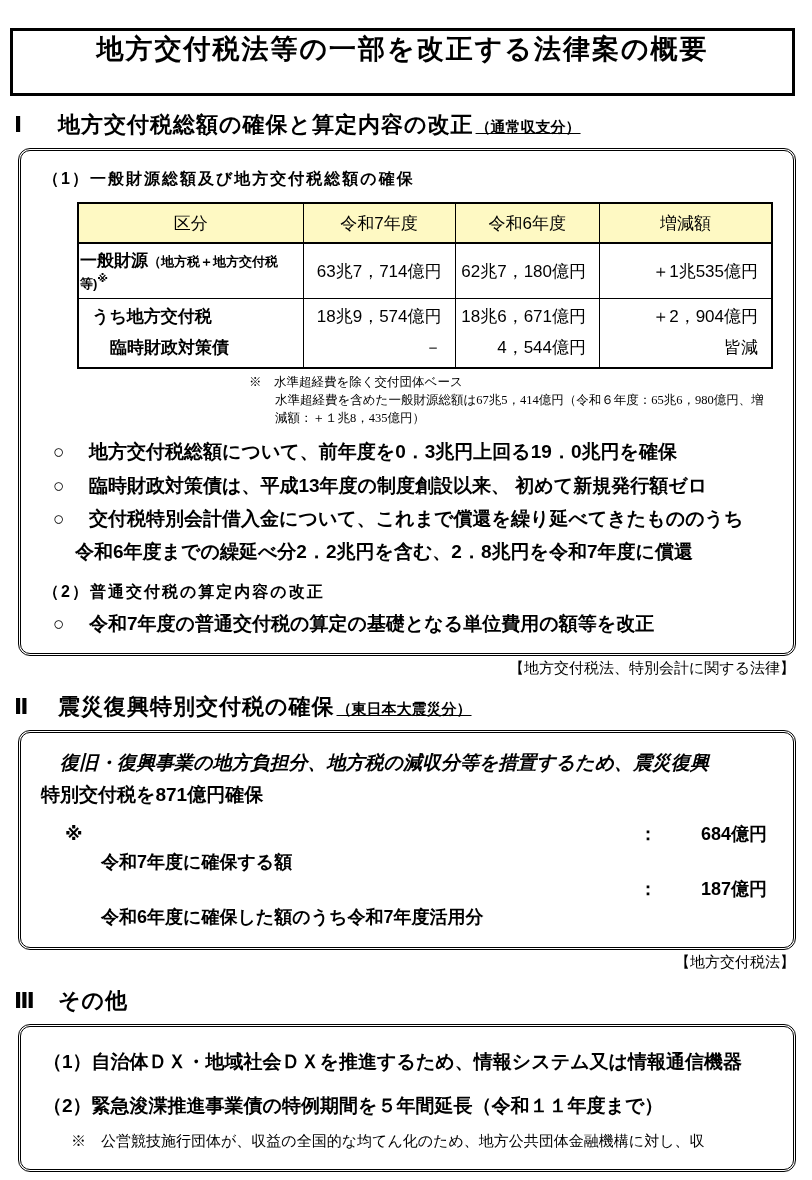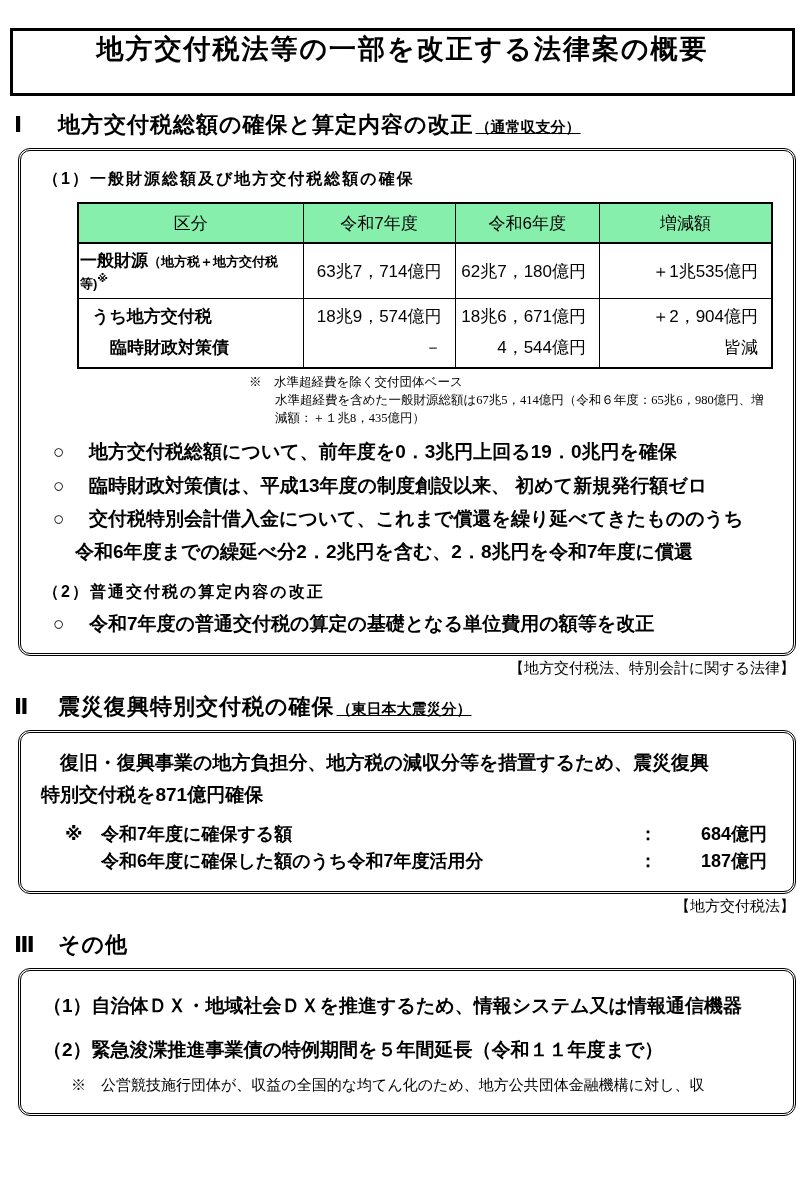--- a/index.html
+++ b/index.html
@@ -59,21 +59,21 @@
   table.summary-table {
     border-collapse: collapse;
     margin: 12px 0 4px 36px;
     table-layout: fixed;
   }
   table.summary-table th, table.summary-table td {
     border: 1px solid #000;
   }
   table.summary-table { border: 2px solid #000; }
   table.summary-table th {
-    background: #86efac;
+    background: #fef9c3;
     font-size: 17px;
     font-weight: normal;
     height: 36px;
     text-align: center;
     border-bottom: 2px solid #000;
   }
   td.c-label { }
   td.c-val { text-align: right; padding-right: 13px; font-size: 17px; }
   tr.row1 td { height: 52px; }
   tr.row2 td { height: 66px; border-top: 1px dotted #555; vertical-align: middle; }
@@ -114,25 +114,25 @@
   
   .law-label {
     font-family: "Liberation Serif", "DejaVu Serif", serif;
     font-size: 15px;
     text-align: right;
     margin: 3px 17px 0 0;
   }
 
   
   .b2-par { font-size: 19px; font-weight: bold; line-height: 1.7; }
-  .b2-par .ind { text-indent: 1em; }
+  .b2-par .ind { text-indent: 1em; font-style: italic; }
   .b2-notes { margin: 10px 0 4px 24px; }
   .note-row { display: flex; font-size: 18px; font-weight: bold; line-height: 1.5; }
   .note-prefix { width: 36px; }
-  .note-label { width: 536px; }
+  .note-label { width: 536px; margin-top: 28px; }
   .note-colon { width: 22px; text-align: center; }
   .note-value { width: 108px; text-align: right; }
 
   
   .b3-item { font-size: 19px; font-weight: bold; line-height: 1.55; margin: 6px 0 14px 2px; }
   .b3-line2 { margin-left: 42px; }
   .b3-note {
     font-family: "Liberation Serif", "DejaVu Serif", serif;
     font-size: 15px;
     font-weight: normal;

